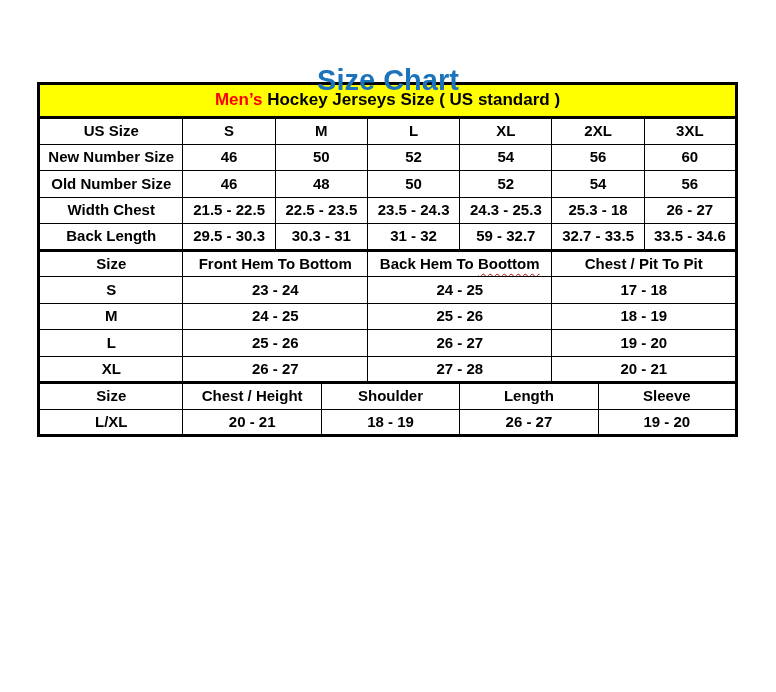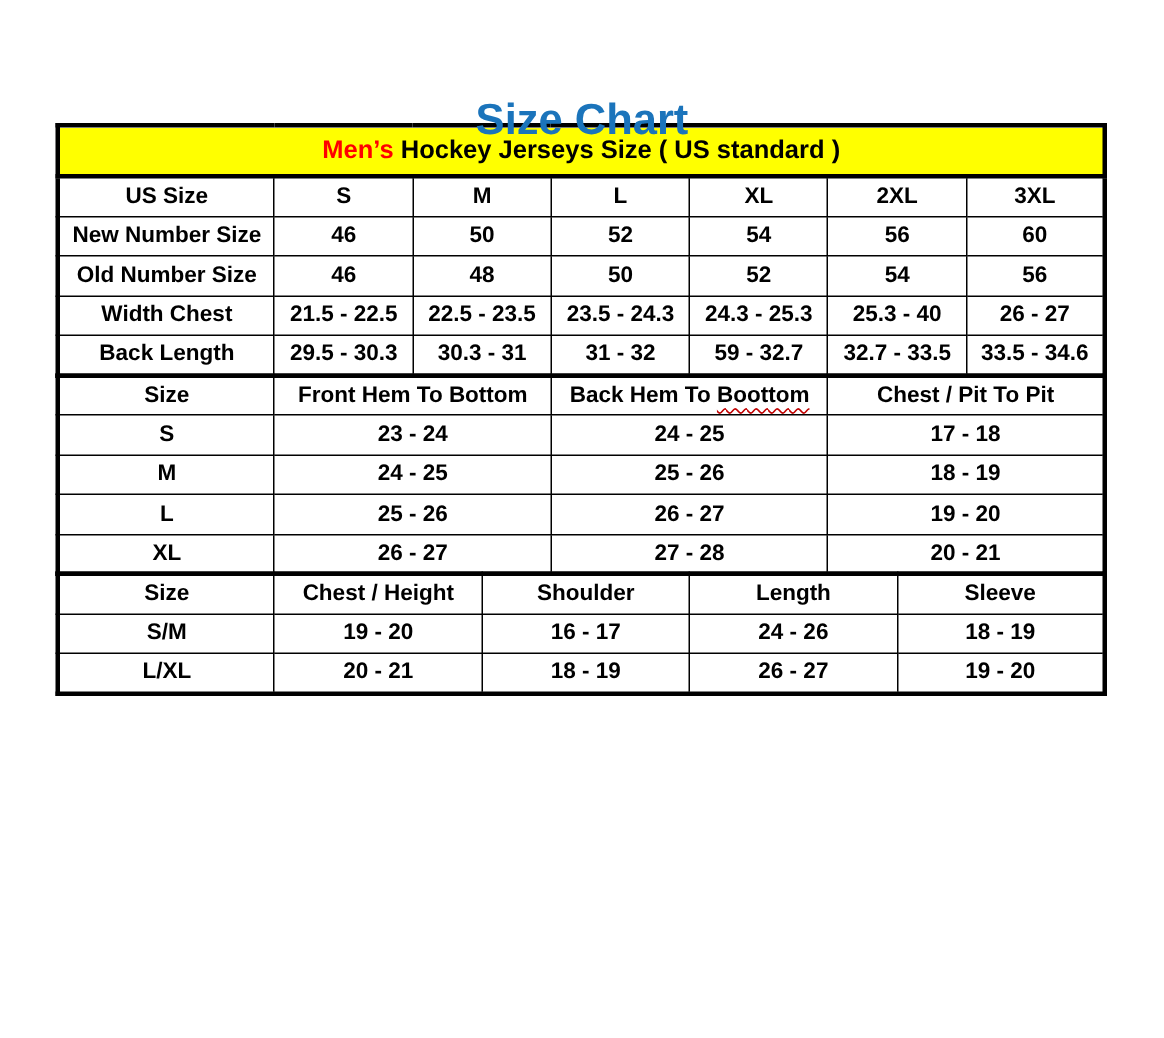--- a/index.html
+++ b/index.html
@@ -97,21 +97,21 @@
           <td>52</td>
           <td>54</td>
           <td>56</td>
         </tr>
         <tr>
           <td>Width Chest</td>
           <td>21.5 - 22.5</td>
           <td>22.5 - 23.5</td>
           <td>23.5 - 24.3</td>
           <td>24.3 - 25.3</td>
-          <td>25.3 - 40</td>
+          <td>25.3 - 18</td>
           <td>26 - 27</td>
         </tr>
         <tr>
           <td>Back Length</td>
           <td>29.5 - 30.3</td>
           <td>30.3 - 31</td>
           <td>31 - 32</td>
           <td>59 - 32.7</td>
           <td>32.7 - 33.5</td>
           <td>33.5 - 34.6</td>
@@ -174,27 +174,20 @@
       <tr>
         <th>Size</th>
         <th>Chest / Height</th>
         <th>Shoulder</th>
         <th>Length</th>
         <th>Sleeve</th>
       </tr>
     </tbody>
     <tbody>
         <tr>
-          <td>S/M</td>
-          <td>19 - 20</td>
-          <td>16 - 17</td>
-          <td>24 - 26</td>
-          <td>18 - 19</td>
-        </tr>
-        <tr>
           <td>L/XL</td>
           <td>20 - 21</td>
           <td>18 - 19</td>
           <td>26 - 27</td>
           <td>19 - 20</td>
         </tr>
       </tbody>
   </table>
 
 </div>

